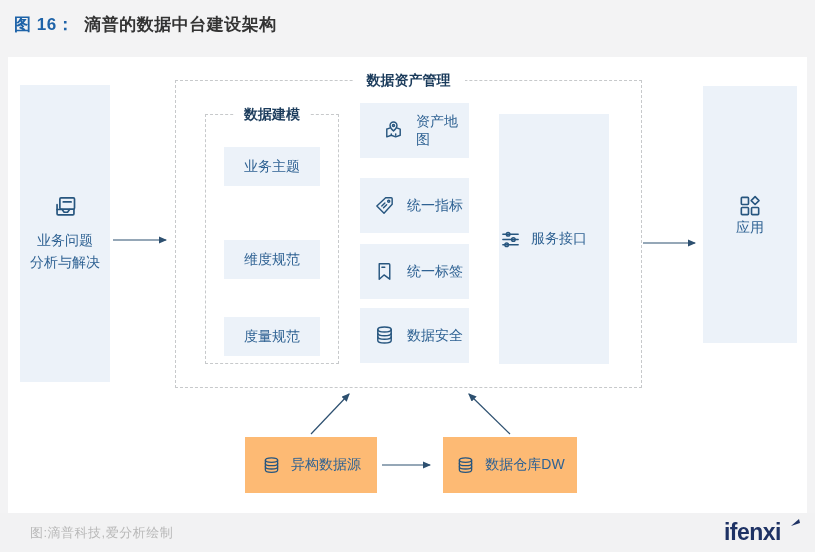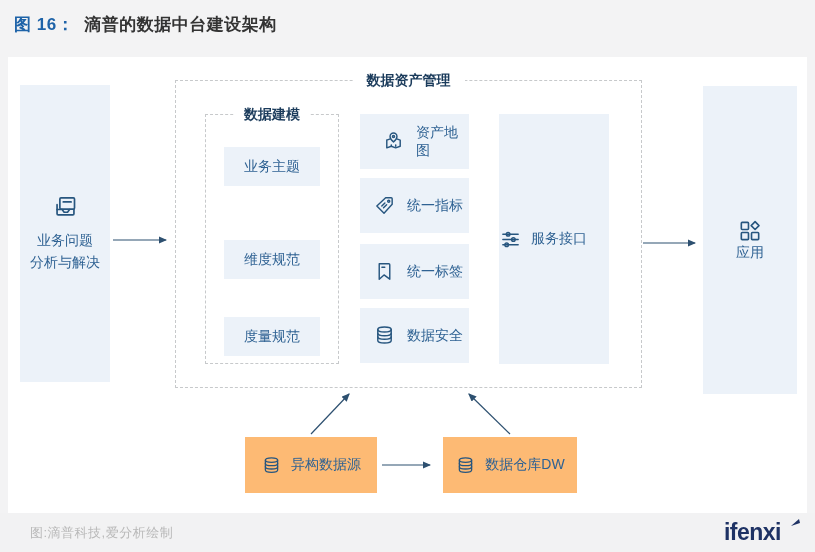--- a/index.html
+++ b/index.html
@@ -28,26 +28,26 @@
   
   .inner-dashed { position:absolute; left:29px; top:33px; width:134px; height:250px; border:1px dashed #c7c9cb; }
   .inner-title { position:absolute; top:-9px; left:50%; transform:translateX(-50%);
     background:#ffffff; padding:0 10px; font-size:14px; font-weight:bold; color:#1c3c5c; white-space:nowrap; }
   .model-item { position:absolute; left:18px; width:96px; height:39px;
     display:flex; align-items:center; justify-content:center; }
   .model-item.m0 { top:32px; } .model-item.m1 { top:115px;margin-top:10px; } .model-item.m2 { top:202px;text-align:right; }
   
   .cap-box { position:absolute; left:184px; width:109px; height:55px;
     display:flex; align-items:center; gap:11px; padding-left:13px; }
-  .cap-box.c0 { top:33px;padding-left:22px; } .cap-box.c1 { top:97px; } .cap-box.c2 { top:163px; } .cap-box.c3 { top:227px; }
+  .cap-box.c0 { top:22px;padding-left:22px; } .cap-box.c1 { top:97px; } .cap-box.c2 { top:163px; } .cap-box.c3 { top:227px; }
   
   .service-box { position:absolute; left:323px; top:33px; width:110px; height:250px;
     display:flex; align-items:center; gap:9px; }
   
-  .app-box { position:absolute; left:695px; top:29px; width:94px; height:308px;
+  .app-box { position:absolute; left:695px; top:29px; width:94px; height:257px;
     display:flex; flex-direction:column; align-items:center; justify-content:center; }
   
   .bottom-box { position:absolute; top:380px; height:56px;
     display:flex; align-items:center; justify-content:center; gap:9px; background:#fdba74; }
   .bottom-box.b0 { left:237px; width:132px; }
   .bottom-box.b1 { left:435px; width:134px; }
   
   .arrows { position:absolute; left:0; top:0; width:799px; height:456px; pointer-events:none; }
   .arrows line { stroke:#2d5070; stroke-width:1.2; }
   

